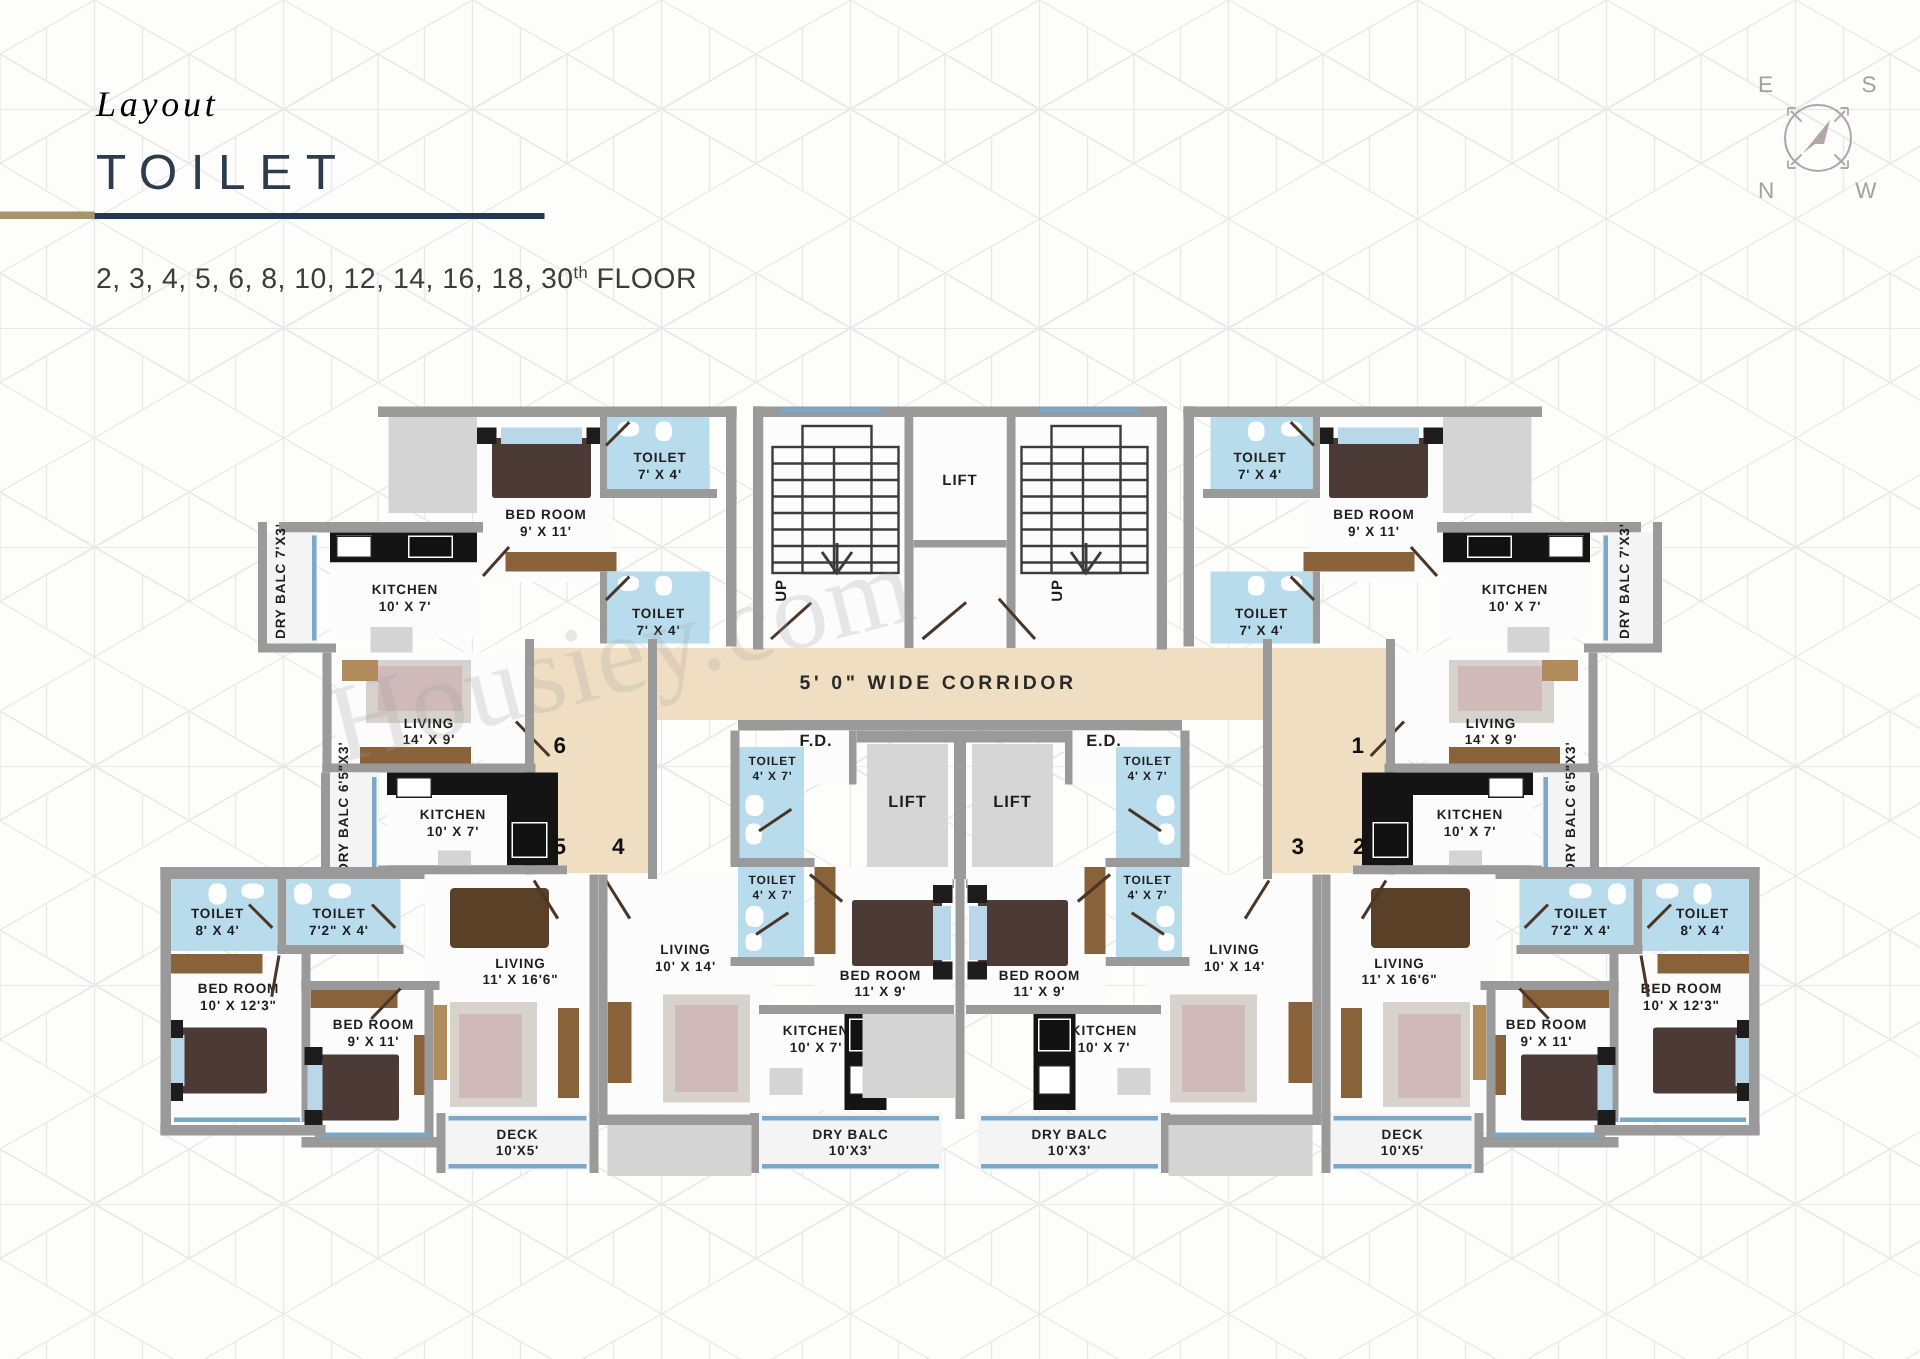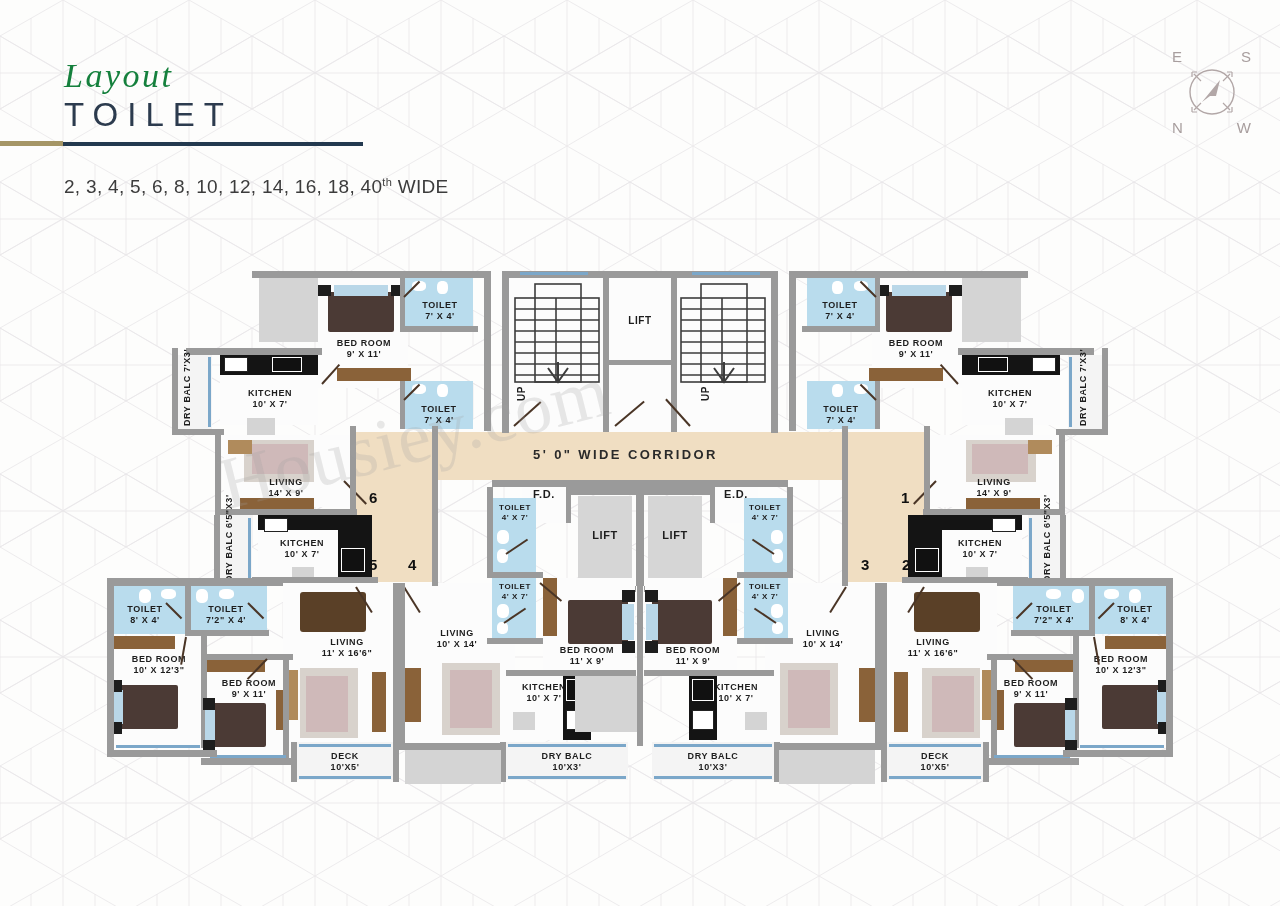--- a/index.html
+++ b/index.html
@@ -11,22 +11,22 @@
     font-family:"Liberation Sans", sans-serif;
   }
   
   #bg-pattern { position:absolute; inset:0; z-index:0; opacity:0.55; }
 
   
   #header { position:absolute; left:0; top:0; width:100%; z-index:5; }
   #title-layout {
     position:absolute; left:64px; top:57px;
     font-family:"Liberation Serif", serif;
-    font-style:italic; font-size:34px; letter-spacing:2.5px;
-    color:#15803d;
+    font-style:italic; font-size:24px; letter-spacing:2.5px;
+    color:#000000;
   }
   #title-plans {
     position:absolute; left:64px; top:96px;
     font-size:33px; letter-spacing:9px; font-weight:300;
     color:#2c3b4e;
   }
   #rule-gold { position:absolute; left:0; top:141px; width:63px; height:5px; background:#a59666; }
   #rule-navy { position:absolute; left:63px; top:142px; width:300px; height:4px; background:#23394f; }
   #floor-label {
     position:absolute; left:64px; top:176px;
@@ -107,21 +107,21 @@
   </defs>
   <rect width="1280" height="906" fill="#fdfdfc"></rect>
   <rect width="1280" height="906" fill="url(#asanoha)"></rect>
 </svg>
 
 <div id="header">
   <div id="title-layout">Layout</div>
   <div id="title-plans">TOILET</div>
   <div id="rule-gold"></div>
   <div id="rule-navy"></div>
-  <div id="floor-label"><span>2, 3, 4, 5, 6, 8, 10, 12, 14, 16, 18, 40</span><sup>th</sup><span> WIDE</span></div>
+  <div id="floor-label"><span>2, 3, 4, 5, 6, 8, 10, 12, 14, 16, 18, 30</span><sup>th</sup><span> FLOOR</span></div>
 </div>
 
 <div id="compass">
   <div class="c-lbl" style="left:6px; top:0;">E</div>
   <div class="c-lbl" style="right:6px; top:0;">S</div>
   <div class="c-lbl" style="left:6px; bottom:0;">N</div>
   <div class="c-lbl" style="right:6px; bottom:0;">W</div>
   <svg width="92" height="88" viewBox="0 0 92 88">
     <circle cx="46" cy="44" r="22" fill="none" stroke="#b2a7a7" stroke-width="1.4"></circle>
     <g stroke="#b2a7a7" stroke-width="1.2">

